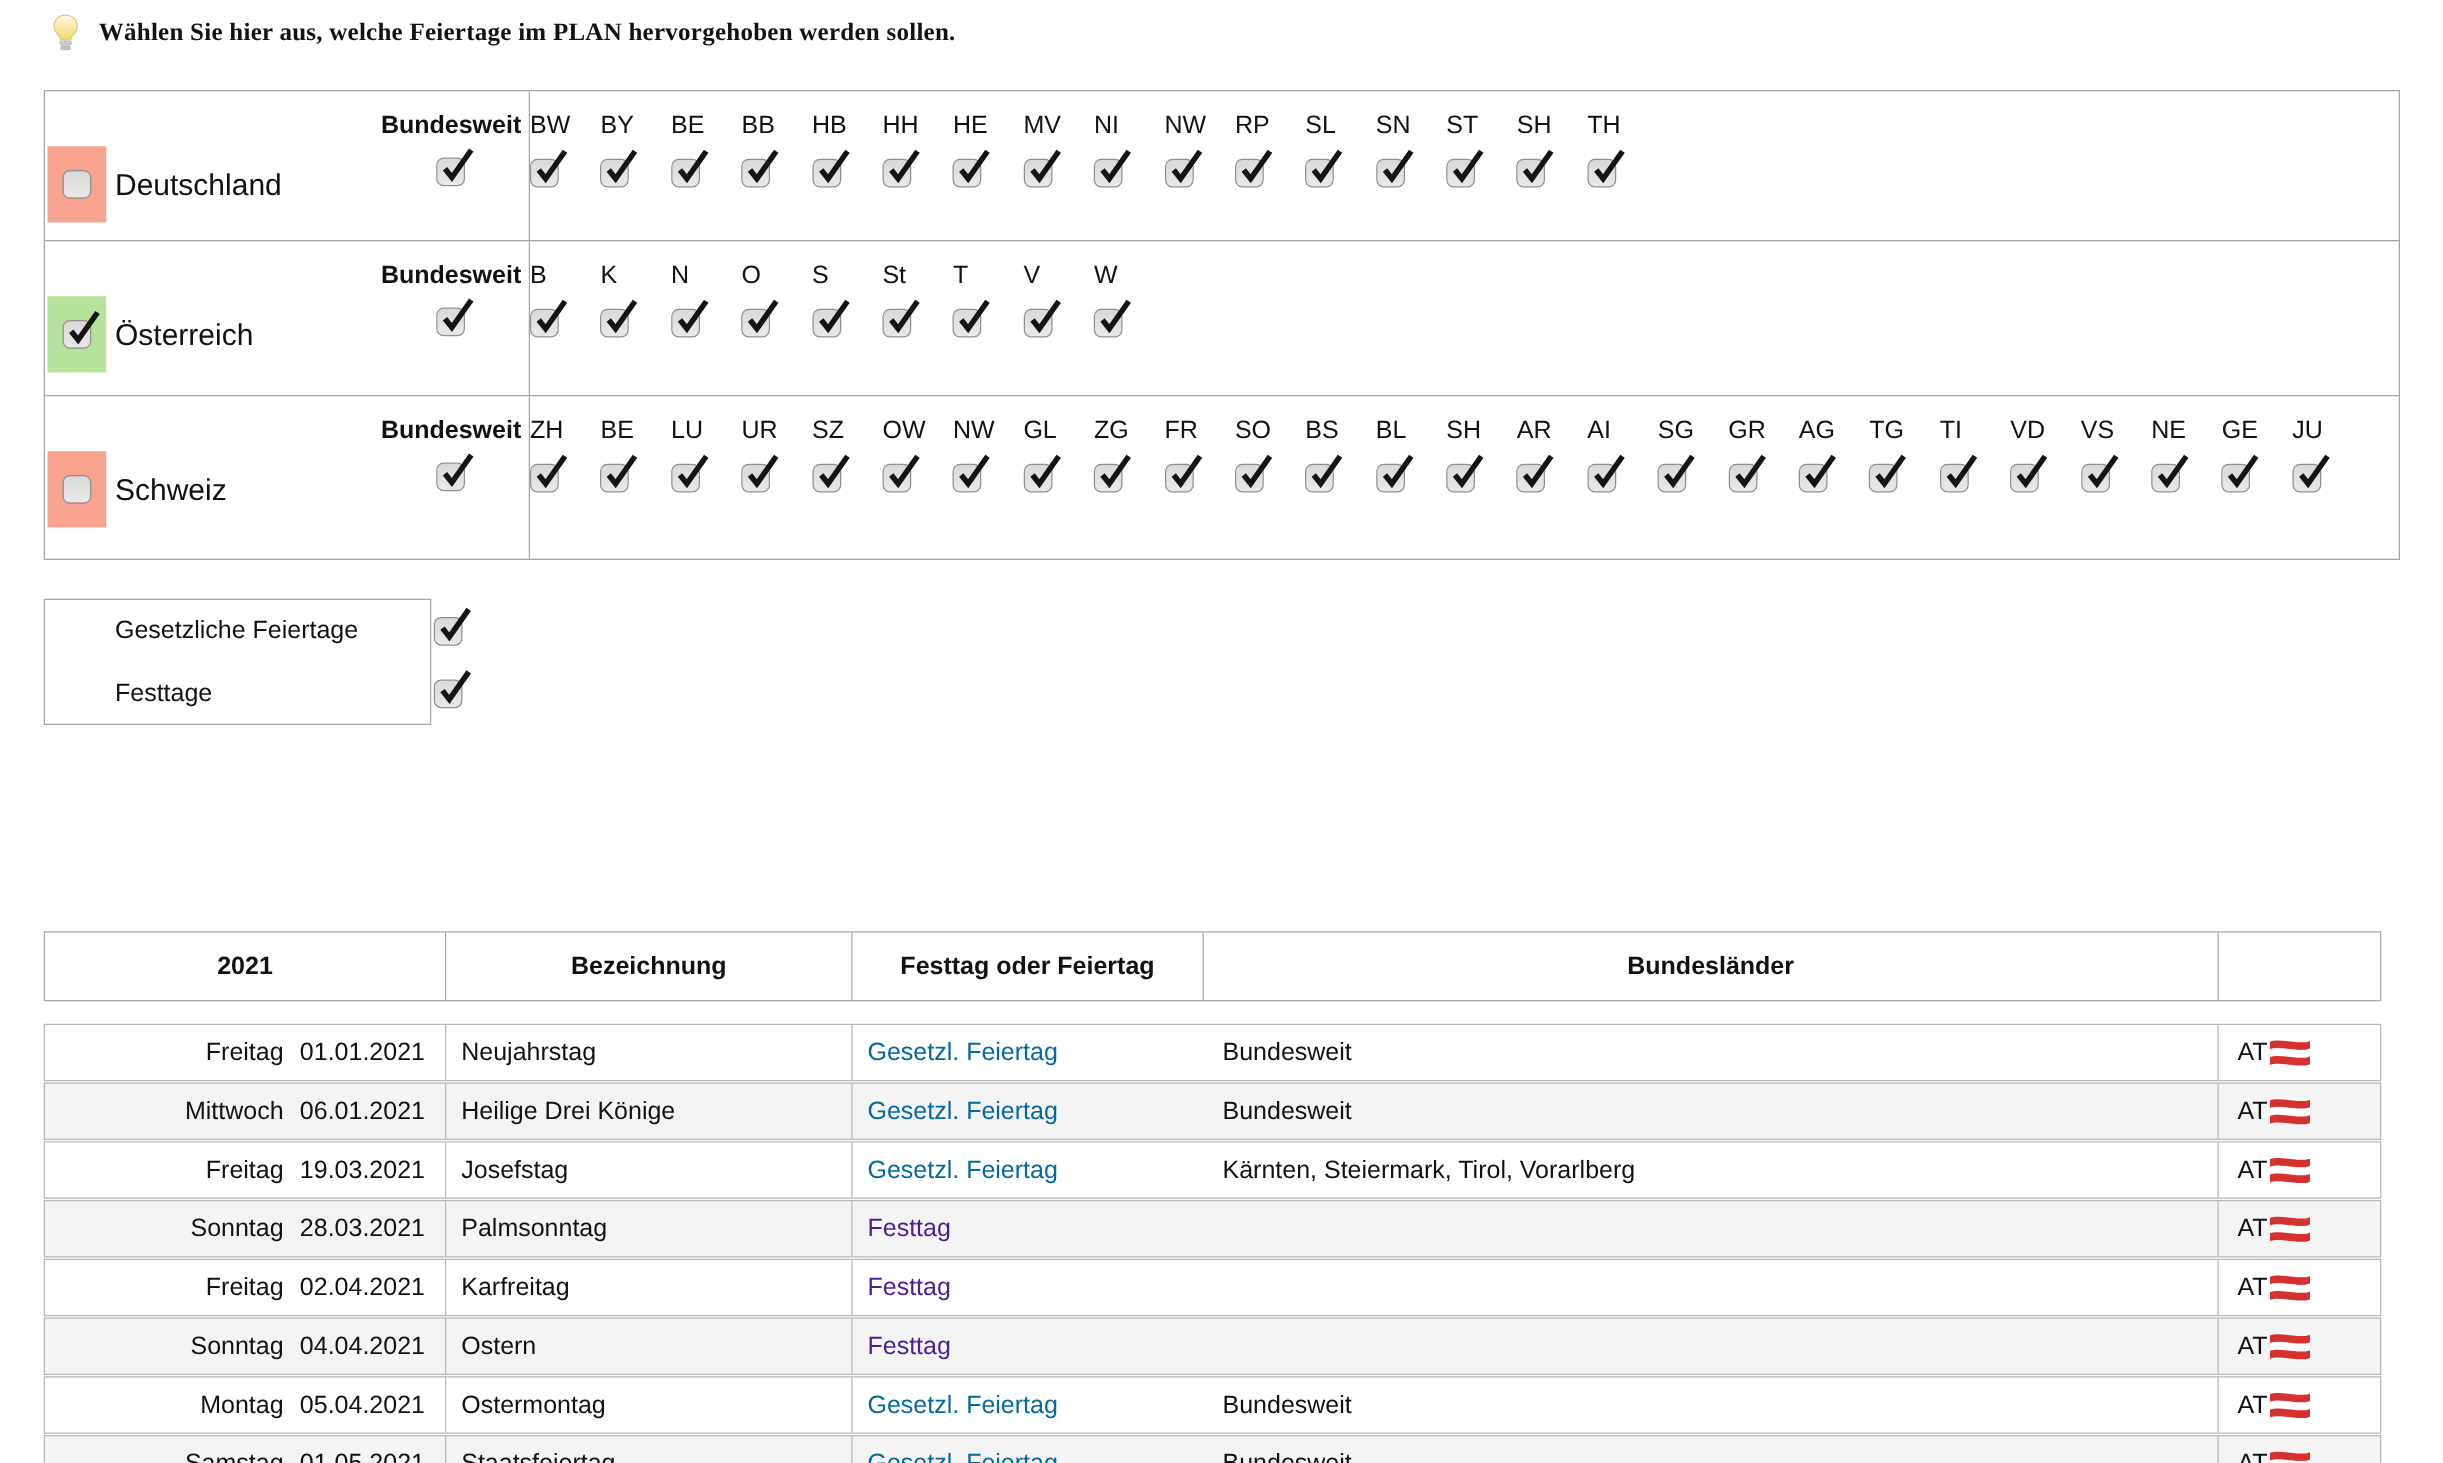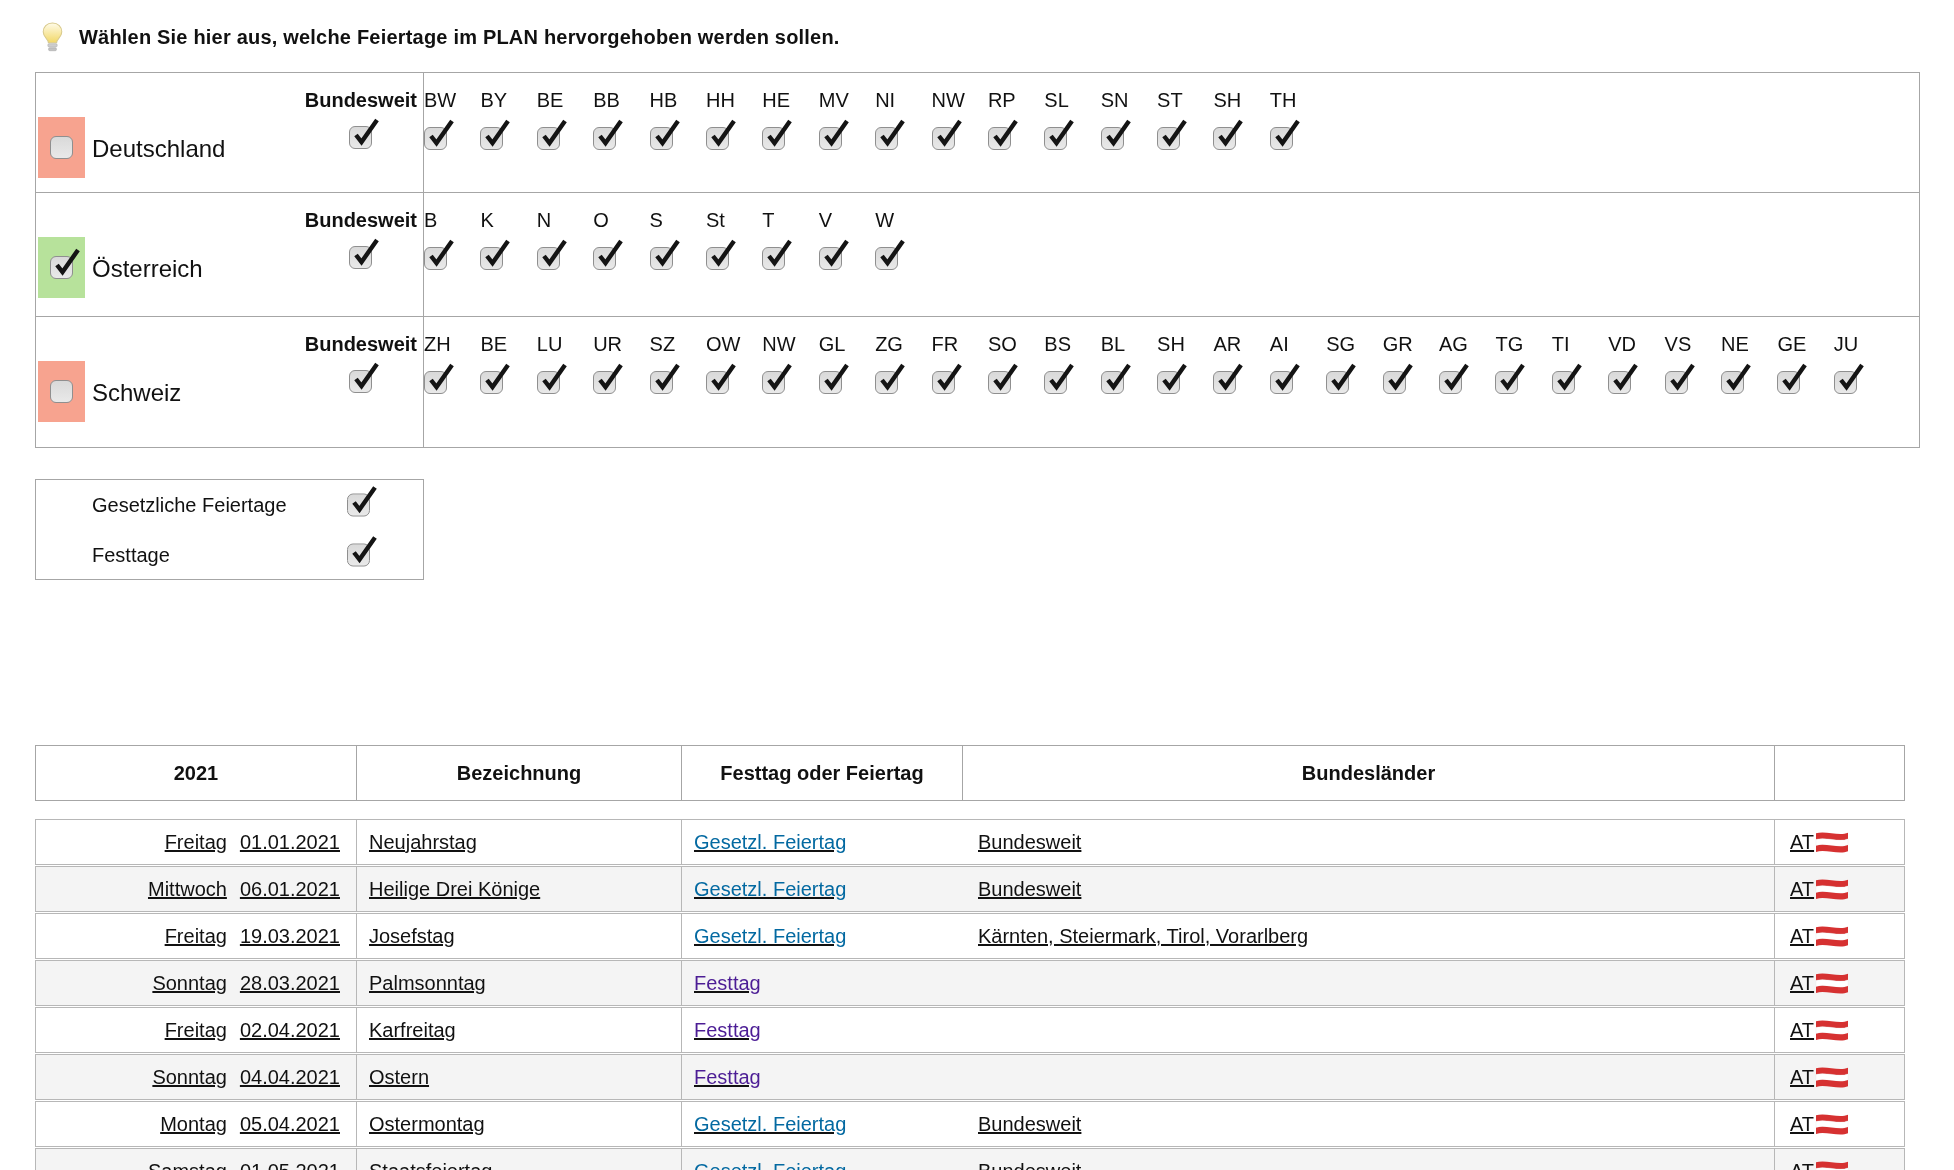--- a/index.html
+++ b/index.html
@@ -1,20 +1,20 @@
 <!DOCTYPE html>
 <html><head>
 <meta charset="utf-8">
 <style>
   * { margin:0; padding:0; box-sizing:border-box; }
   html,body { width:1954px; height:1170px; overflow:hidden; background:#fff;
               font-family:"Liberation Sans", sans-serif; color:#111; }
 
   
-  .instruction { position:absolute; left:40px; top:22px; display:flex; align-items:center; gap:14px; }
+  .instruction { position:absolute; left:40px; top:11px; display:flex; align-items:center; gap:14px;font-family:Liberation Serif, serif; }
   .instruction .txt { font-size:20px; font-weight:bold; letter-spacing:.2px; }
 
   
   .cb { position:relative; display:inline-block; width:23px; height:23px;
         background:linear-gradient(180deg,#d9d9d9,#e9e9e9);
         border:1px solid #8f8f8f; border-radius:6px; }
   .cb svg.check { position:absolute; left:-2px; top:-11px; pointer-events:none; }
 
   
   .country-table { position:absolute; left:35px; top:72px; width:1885px; border:1px solid #a6a6a6; background:#fff; }
@@ -29,36 +29,36 @@
   .cname { position:absolute; left:56px; top:62px; font-size:24px; }
   .bw { position:absolute; right:6px; top:16px; display:flex; flex-direction:column; align-items:center; }
   .bwlabel { font-size:20px; font-weight:bold; }
   .bw .cb { margin-top:14px; }
   .cright { display:flex; padding-top:16px; }
   .scol { width:56.4px; flex:0 0 56.4px; display:flex; flex-direction:column; }
   .slabel { font-size:20px; }
   .scol .cb { margin-top:15px; }
 
   
-  .filter-box { position:absolute; left:35px; top:479px; width:389px; height:101px;
+  .filter-box { position:absolute; left:35px; top:479px; width:310px; height:101px;
                 border:1px solid #a6a6a6; background:#fff; }
   .frow { position:relative; height:50px; }
   .flabel { position:absolute; left:56px; top:50%; transform:translateY(-50%); font-size:20px; }
   .frow .cb { position:absolute; left:311px; top:50%; transform:translateY(-50%); }
 
   
   .hheader { position:absolute; left:35px; top:745px; width:1870px; height:56px;
              display:flex; border:1px solid #a6a6a6; background:#fff;text-align:center; }
   .hheader .hcell { display:flex; align-items:center; justify-content:center;
                     font-size:20px; font-weight:bold; border-right:1px solid #a6a6a6; }
   .hheader .hcell:last-child { border-right:none; }
 
   .hbody { position:absolute; left:35px; top:819px; width:1870px; }
   .hrow { display:flex; height:46px; border:1px solid #b7b7b7; margin-bottom:1px;
-          align-items:stretch; background:#fff; font-size:20px;text-decoration:underline; }
+          align-items:stretch; background:#fff; font-size:20px; }
   .hrow.stripe { background:#f4f4f4; }
   .bcell { display:flex; align-items:center; }
   .c1 { width:321px; flex:0 0 321px; justify-content:flex-end; padding-right:16px; border-right:1px solid #b7b7b7; }
   .c1 .date { margin-left:13px; }
   .c2 { width:325px; flex:0 0 325px; padding-left:12px; border-right:1px solid #b7b7b7; }
   .c3 { width:281px; flex:0 0 281px; padding-left:12px; }
   .c4 { width:812px; flex:0 0 812px; padding-left:15px; border-right:1px solid #b7b7b7; }
   .c5 { width:129px; flex:0 0 129px; padding:0 15px; }
   .type-feiertag { color:#0369a1; }
   .type-festtag  { color:#4c1d95; }

